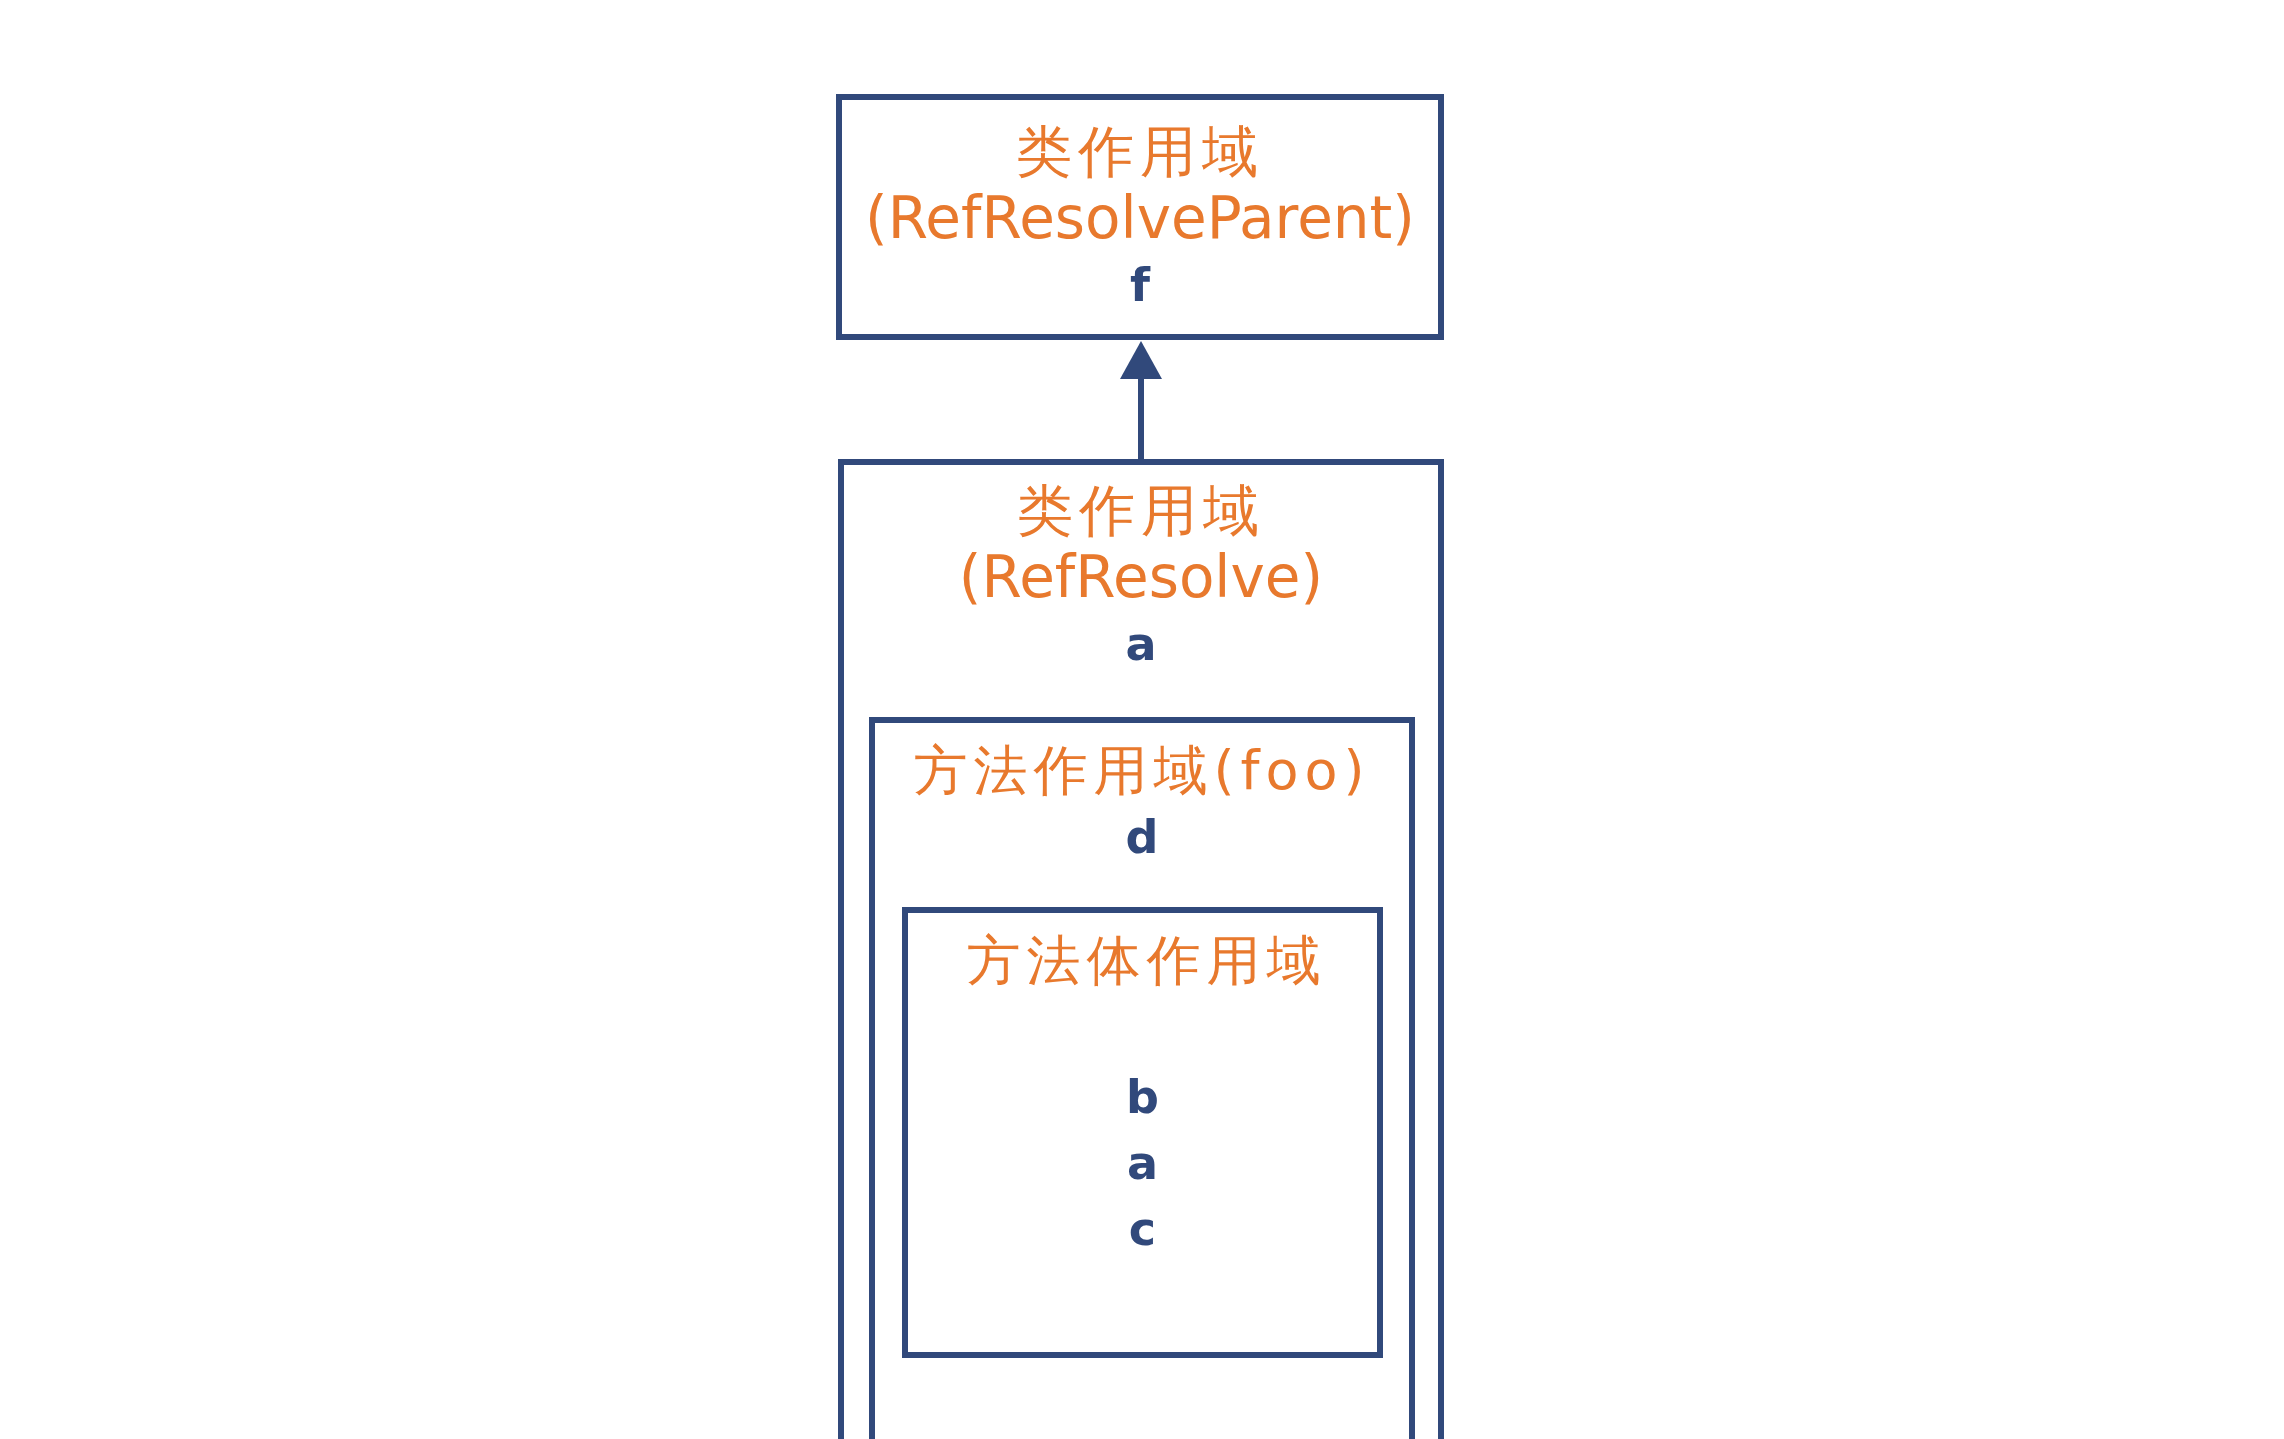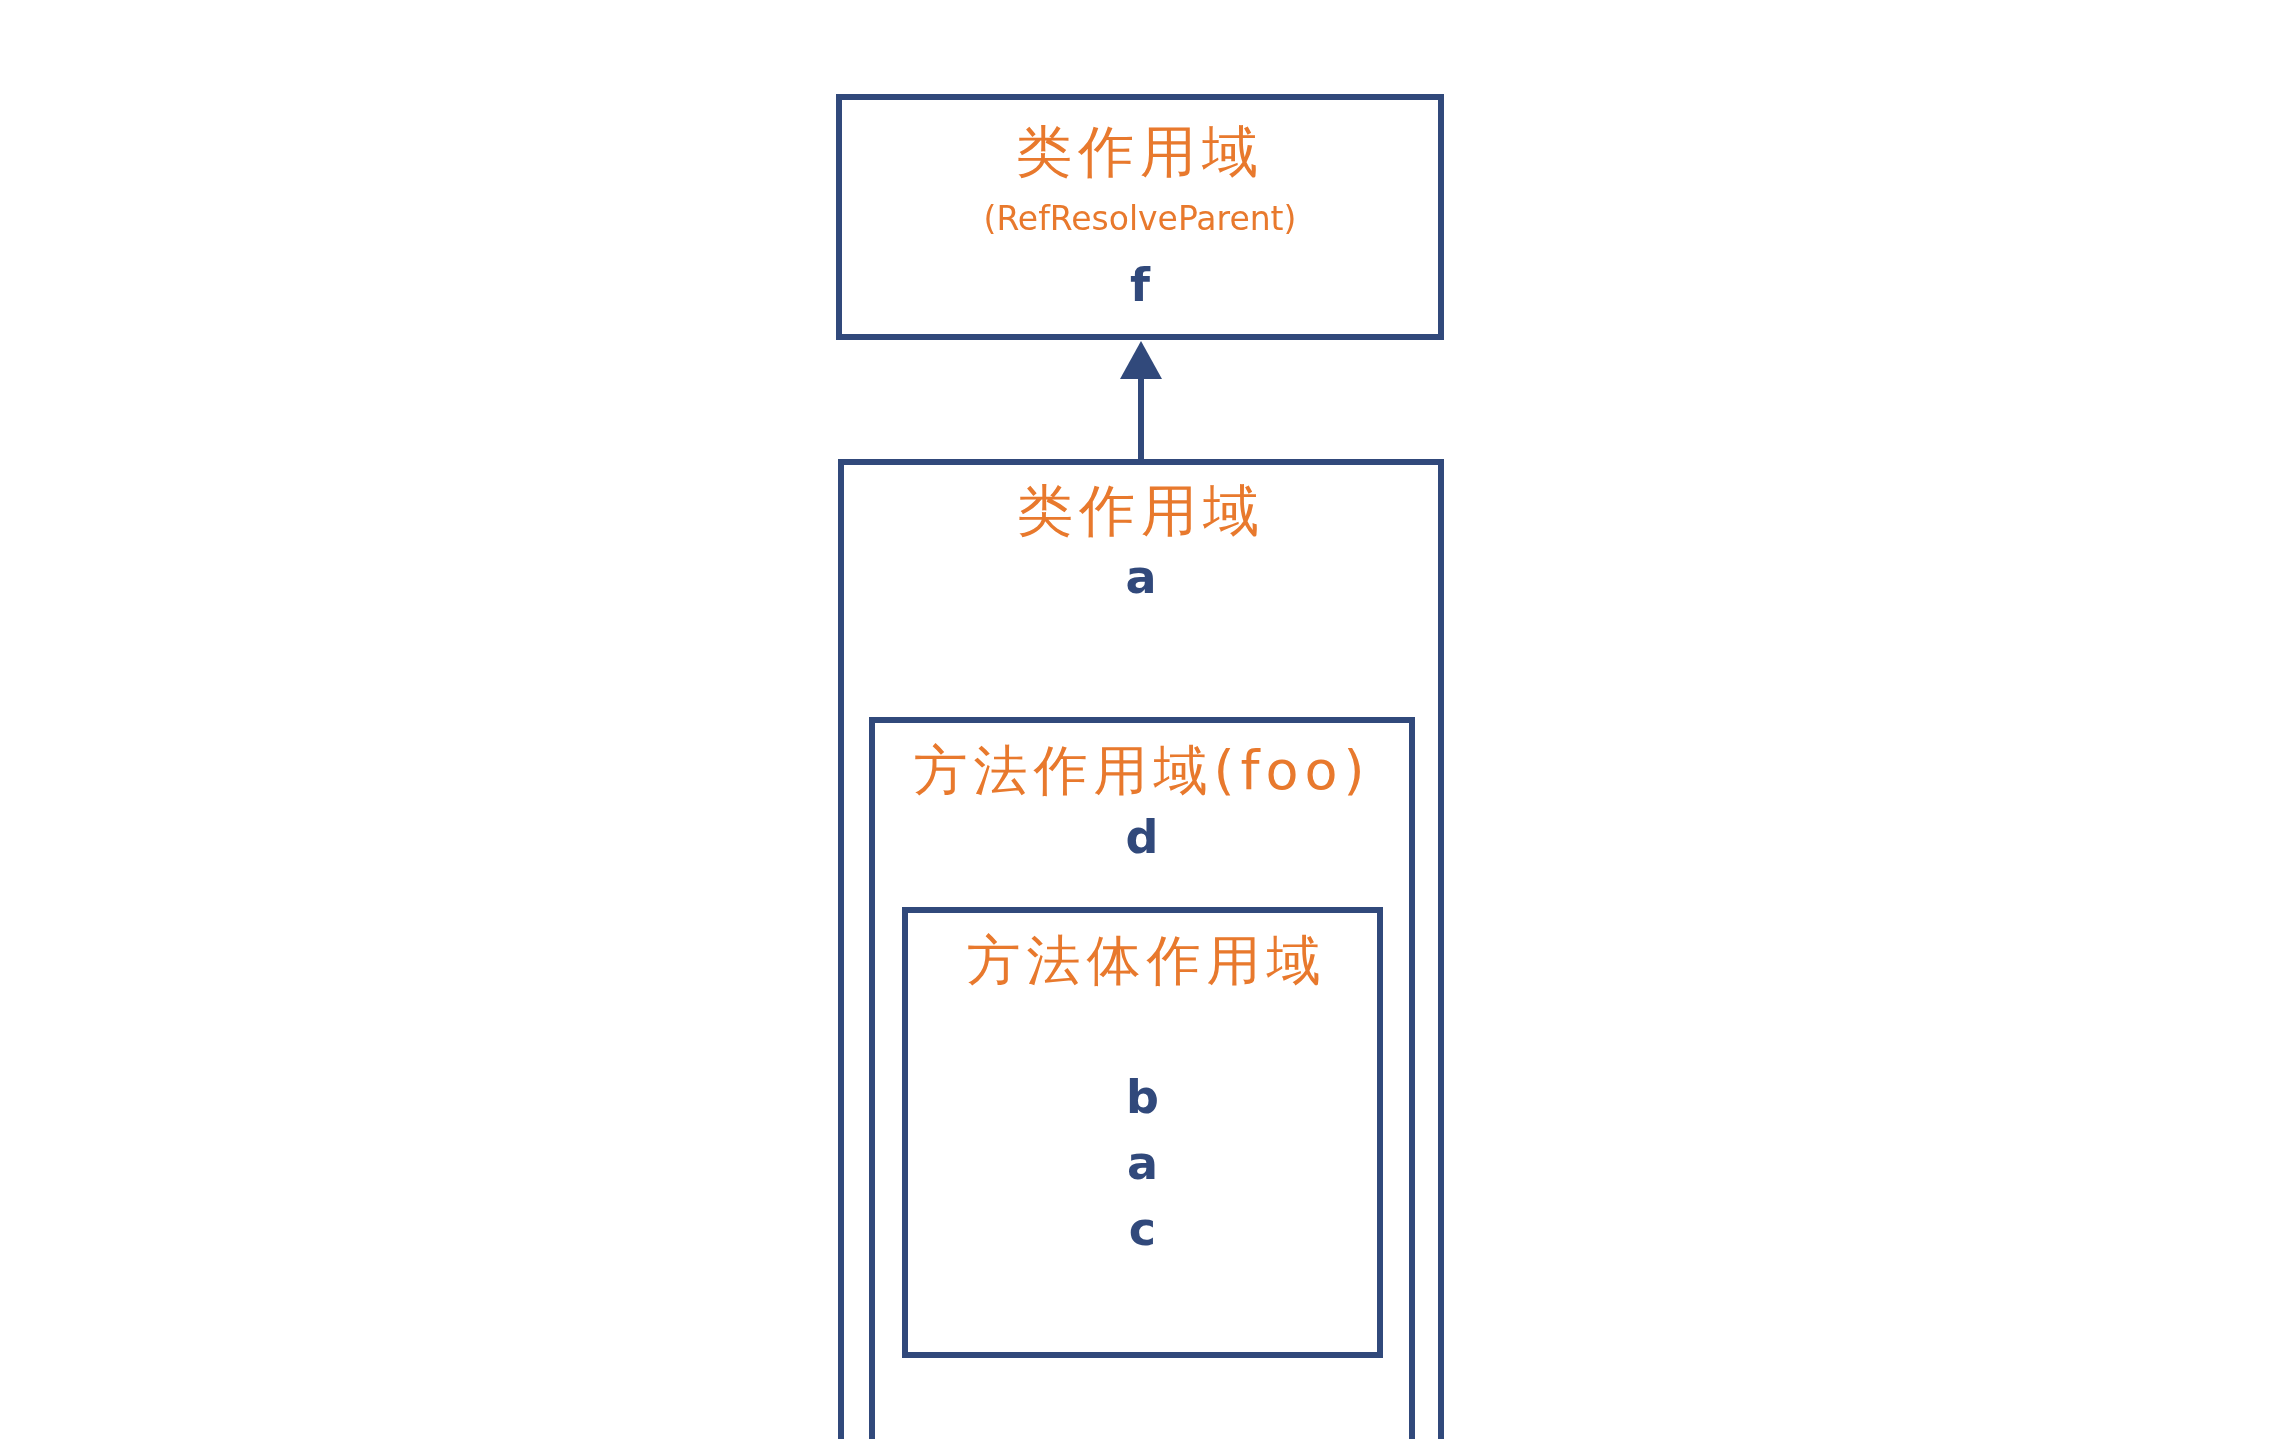--- a/index.html
+++ b/index.html
@@ -25,21 +25,21 @@
   }
   .title-cn {
     color: var(--orange, #E8792D);
     font-size: 56px;
     line-height: 67px;
     letter-spacing: 6px;
     white-space: nowrap;
   }
   .subtitle-en {
     color: var(--orange, #E8792D);
-    font-size: 33px;
+    font-size: 58px;
     line-height: 67px;
     white-space: nowrap;
   }
   .member {
     color: var(--navy, #31497B);
     font-size: 46px;
     line-height: 66px;
     font-weight: bold;
   }
   .member-stack .member {
@@ -74,20 +74,21 @@
     <div class="title-cn">类作用域</div>
     <div class="subtitle-en">(RefResolveParent)</div>
     <div class="member">f</div>
   </div>
 
   <div class="arrow-head"></div>
   <div class="arrow-line"></div>
 
   <div class="scope-box" style="left:838px; top:415px; width:606px; height:992px; padding-top:12px;">
     <div class="title-cn">类作用域</div>
+    <div class="subtitle-en">(RefResolve)</div>
     <div class="member">a</div>
 
     <div class="scope-box" style="left:25px; top:252px; width:546px; height:798px; padding-top:14px;">
       <div class="title-cn" style="font-size:54px;">方法作用域(foo)</div>
       <div class="member">d</div>
 
       <div class="scope-box" style="left:27px; top:184px; width:481px; height:451px; padding-top:14px;">
         <div class="title-cn" style="font-size:54px;padding-left:8px;">方法体作用域</div>
         <div class="member-stack" style="margin-top:70px;">
           <div class="member">b</div>

